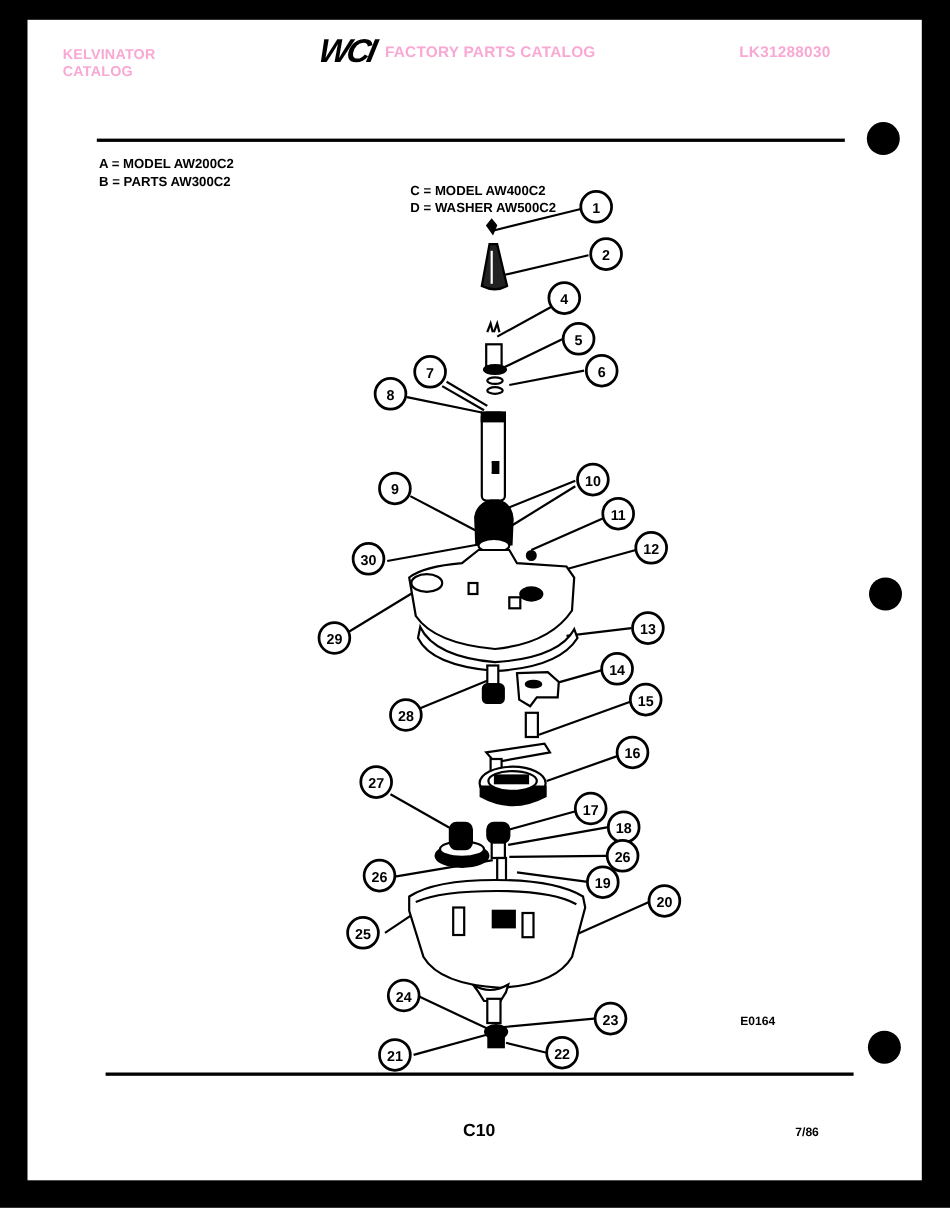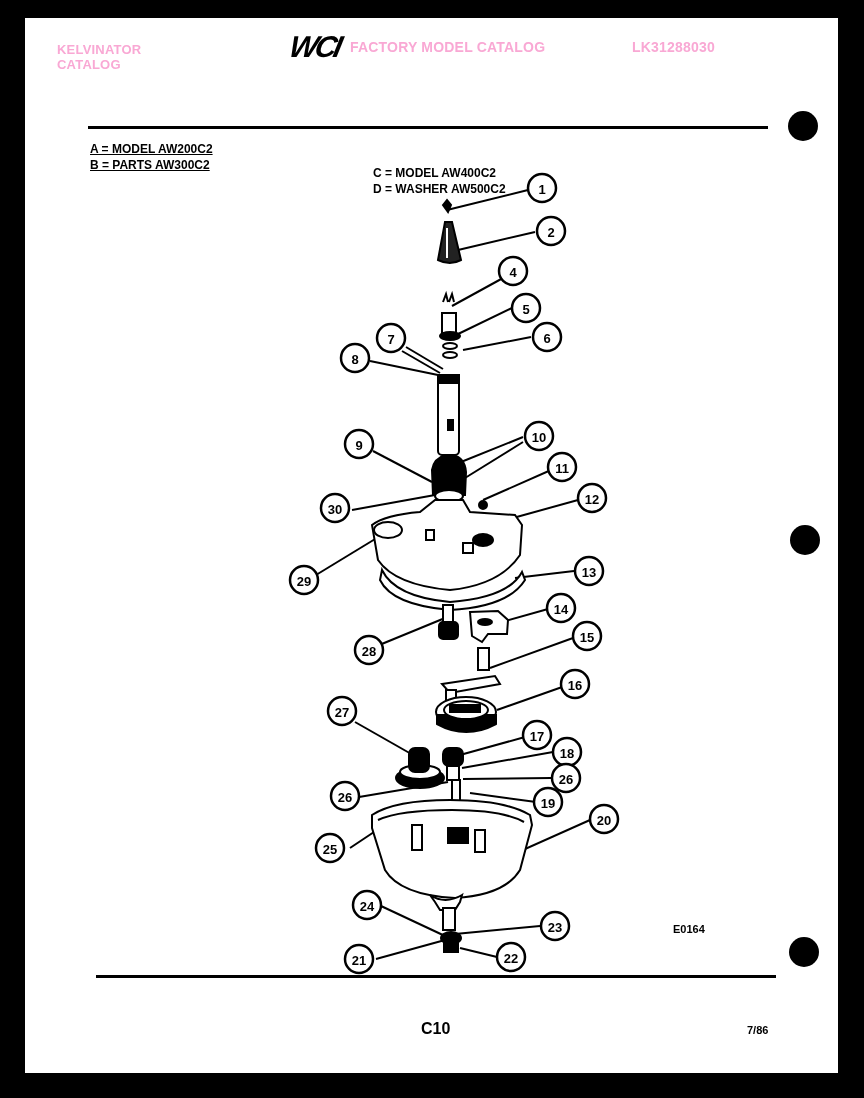--- a/index.html
+++ b/index.html
@@ -3,46 +3,46 @@
 <meta charset="utf-8">
 <style>
   html, body { margin: 0; padding: 0; }
   body { width: 864px; height: 1098px; background: #000; position: relative; overflow: hidden; font-family: "Liberation Sans", sans-serif; }
   .page { position: absolute; left: 25px; top: 18px; width: 813px; height: 1055px; background: #fff; }
   .abs { position: absolute; }
   .hdr { font-weight: 900; font-size: 13px; letter-spacing: 0.2px; color: #f9a8d4; line-height: 15px; }
   .brand { left: 57px; top: 42px; }
   .logo { left: 290px; top: 30px; font-size: 30px; font-style: italic; font-weight: 900; letter-spacing: -3px; color: #000; font-family: "Liberation Sans", sans-serif; transform: skewX(-12deg); }
   .catalog-title { left: 350px; top: 40px; font-size: 14px; }
-  .catalog-num { left: 632px; top: 40px; font-size: 14px; }
+  .catalog-num { left: 672px; top: 40px; font-size: 14px; }
   .rule { background: #000; }
   .models { font-size: 12px; font-weight: 900; line-height: 16px; }
   .hole { width: 30px; height: 30px; border-radius: 50%; background: #000; }
   .footer-page { font-size: 16px; font-weight: 900; }
   .footer-date { font-size: 11px; font-weight: 900; }
   .diagram-code { font-size: 11px; font-weight: 900; }
   svg { position: absolute; left: 0; top: 0; }
   .callout-text { font-family: "Liberation Sans", sans-serif; font-weight: 900; font-size: 13px; }
 </style>
 </head>
 <body>
 
 <div class="page"></div>
 
 <div class="abs hdr brand">
   <div>KELVINATOR</div>
   <div>CATALOG</div>
 </div>
 <div class="abs logo">WCI</div>
-<div class="abs hdr catalog-title">FACTORY MODEL CATALOG</div>
+<div class="abs hdr catalog-title">FACTORY PARTS CATALOG</div>
 <div class="abs hdr catalog-num">LK31288030</div>
 
 <div class="abs rule" style="left:88px; top:126px; width:680px; height:3px;"></div>
 
-<div class="abs models" style="left:90px; top:141px;text-decoration:underline;">
+<div class="abs models" style="left:90px; top:141px;">
   <div>A = MODEL AW200C2</div>
   <div>B = PARTS AW300C2</div>
 </div>
 <div class="abs models" style="left:373px; top:141px;margin-top:24px;">
   <div>C = MODEL AW400C2</div>
   <div>D = WASHER AW500C2</div>
 </div>
 
 <div class="abs hole" style="left:788px; top:111px;"></div>
 <div class="abs hole" style="left:790px; top:525px;"></div>
@@ -216,13 +216,13 @@
     <text x="359" y="960">21</text>
     <text x="511" y="958">22</text>
   </g>
 </svg>
 
 <div class="abs diagram-code" style="left:661px; top:923px;margin-left:12px;">E0164</div>
 
 <div class="abs rule" style="left:96px; top:975px; width:680px; height:3px;"></div>
 
 <div class="abs footer-page" style="left:421px; top:1020px;">C10</div>
-<div class="abs footer-date" style="left:747px; top:1024px;">7/86</div>
+<div class="abs footer-date" style="left:723px; top:1024px;">7/86</div>
 
 </body></html>

